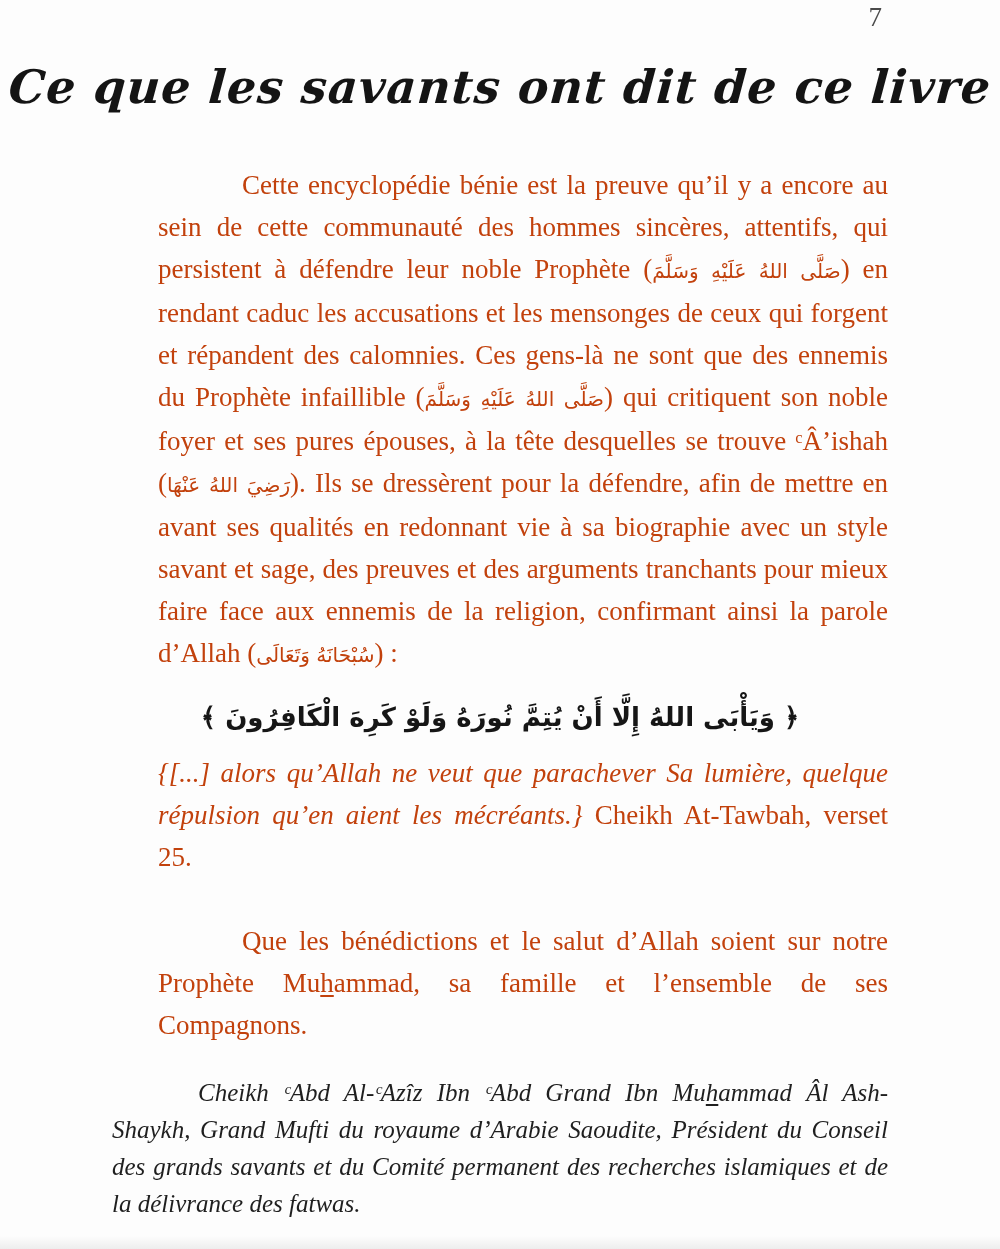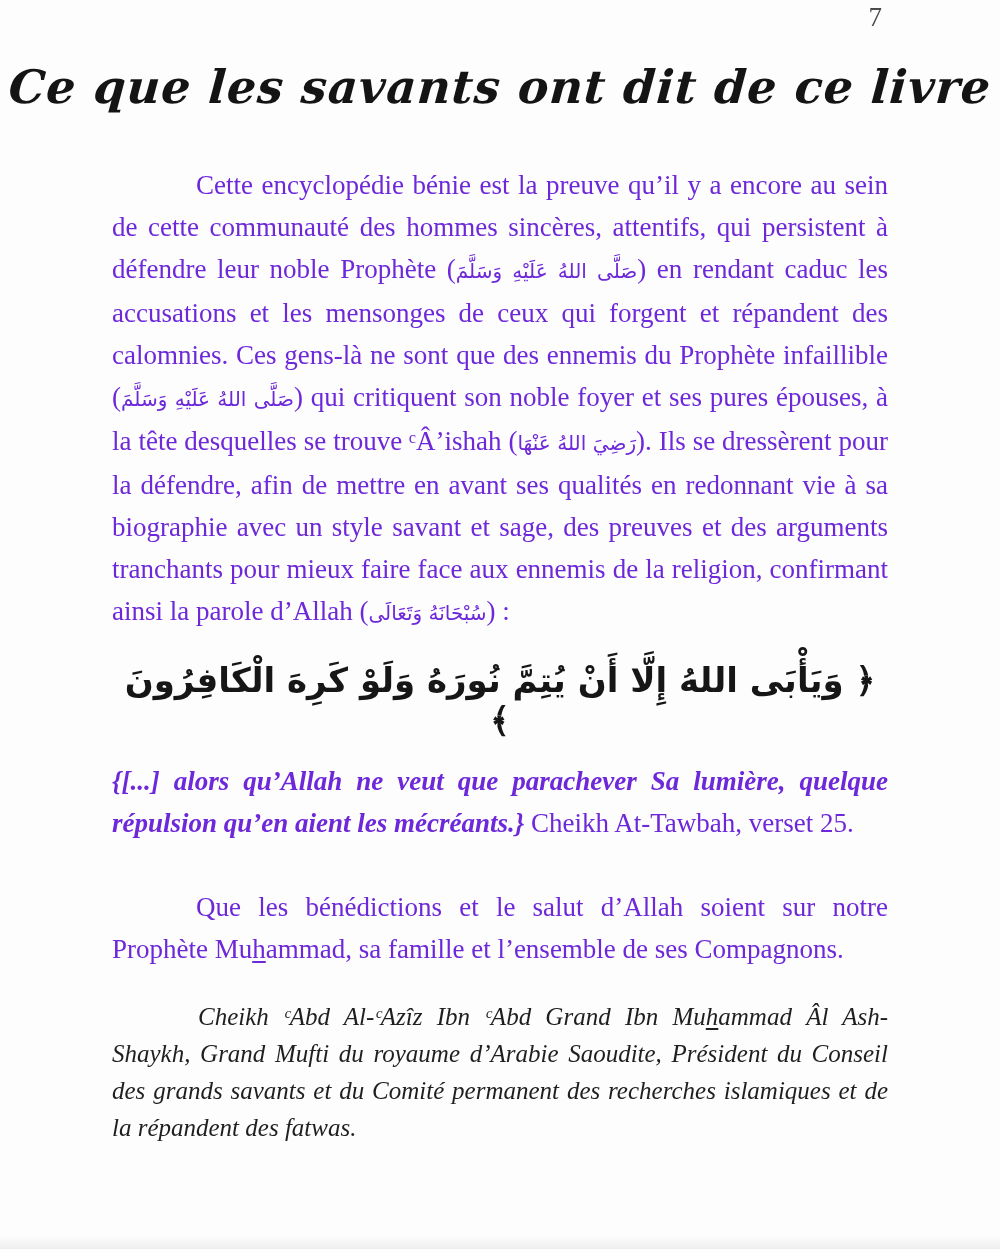--- a/index.html
+++ b/index.html
@@ -37,41 +37,42 @@
     transform: skewX(-4deg);
   }
   .text-col {
     padding: 0 112px;
   }
   p { margin: 0; }
   .body-par {
     font-size: 27px;
     line-height: 42px;
     text-align: justify;
-    color: #6d28d9;
+    color: #c2410c;
+    margin-left: 46px;
   }
   .indent { text-indent: 84px; }
   .par-intro { margin-top: 50px; }
   .arabic {
     font-family: "DejaVu Sans", sans-serif;
     font-size: 20px;
     direction: rtl;
     unicode-bidi: embed;
   }
   .quran-verse {
     margin: 26px 0 14px 0;
     text-align: center;
     direction: rtl;
     font-family: "DejaVu Sans", sans-serif;
     font-weight: bold;
-    font-size: 34px;
+    font-size: 26px;
     color: #161616;
   }
   .par-translation { margin-top: 20px; }
-  .bi { font-weight: bold; font-style: italic; }
+  .bi { font-weight: normal; font-style: italic; }
   .it { }
   .par-blessing { margin-top: 42px; }
   .par-citation {
     margin-top: 28px;
     font-style: italic;
     font-size: 25px;
     line-height: 37px;
     text-align: justify;
     text-indent: 86px;
     color: #1f1f1f;
@@ -101,19 +102,19 @@
   <div class="text-col">
 
     <p class="body-par indent par-intro"><span>Cette encyclopédie bénie est la preuve qu’il y a encore au sein de cette communauté des hommes sincères, attentifs, qui persistent à défendre leur noble Prophète (</span><span class="arabic">صَلَّى اللهُ عَلَيْهِ وَسَلَّمَ</span><span>) en rendant caduc les accusations et les mensonges de ceux qui forgent et répandent des calomnies. Ces gens-là ne sont que des ennemis du Prophète infaillible (</span><span class="arabic">صَلَّى اللهُ عَلَيْهِ وَسَلَّمَ</span><span>) qui critiquent son noble foyer et ses pures épouses, à la tête desquelles se trouve ᶜÂ’ishah (</span><span class="arabic">رَضِيَ اللهُ عَنْهَا</span><span>). Ils se dressèrent pour la défendre, afin de mettre en avant ses qualités en redonnant vie à sa biographie avec un style savant et sage, des preuves et des arguments tranchants pour mieux faire face aux ennemis de la religion, confirmant ainsi la parole d’Allah (</span><span class="arabic">سُبْحَانَهُ وَتَعَالَى</span><span>) :</span></p>
 
     <div class="quran-verse">﴿ وَيَأْبَى اللهُ إِلَّا أَنْ يُتِمَّ نُورَهُ وَلَوْ كَرِهَ الْكَافِرُونَ ﴾</div>
 
     <p class="body-par par-translation"><span class="bi">{[...] alors qu’Allah ne veut que parachever Sa lumière, quelque répulsion qu’en aient les mécréants.}</span><span> Cheikh </span><span class="it">At-Tawbah</span><span>, verset 25.</span></p>
 
     <p class="body-par indent par-blessing"><span>Que les bénédictions et le salut d’Allah soient sur notre Prophète Mu</span><span class="uh">h</span><span>ammad, sa famille et l’ensemble de ses Compagnons.</span></p>
 
-    <p class="par-citation"><span>Cheikh ᶜAbd Al-ᶜAzîz Ibn ᶜAbd Grand Ibn Mu</span><span class="uh">h</span><span>ammad Âl Ash-Shaykh, Grand Mufti du royaume d’Arabie Saoudite, Président du Conseil des grands savants et du Comité permanent des recherches islamiques et de la répandent des fatwas.</span></p>
+    <p class="par-citation"><span>Cheikh ᶜAbd Al-ᶜAzîz Ibn ᶜAbd Grand Ibn Mu</span><span class="uh">h</span><span>ammad Âl Ash-Shaykh, Grand Mufti du royaume d’Arabie Saoudite, Président du Conseil des grands savants et du Comité permanent des recherches islamiques et de la délivrance des fatwas.</span></p>
 
   </div>
 
   <div class="bottom-edge"></div>
 
 </div>
 
 </body></html>

